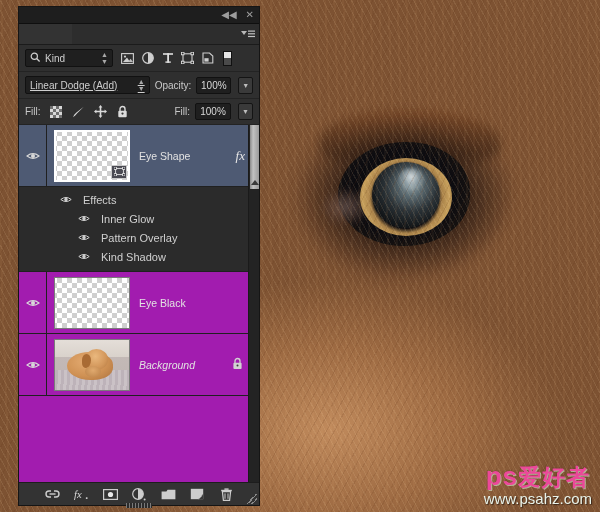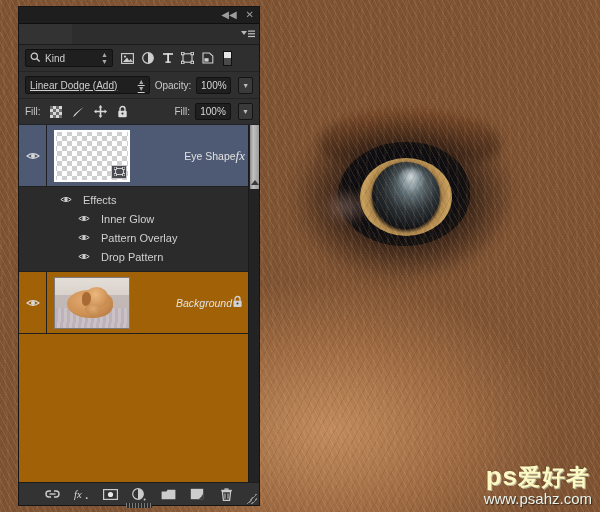--- a/index.html
+++ b/index.html
@@ -72,21 +72,21 @@
   }
 
   
   #watermark {
     position: absolute; right: 8px; bottom: 6px;
     text-align: center; line-height: 1;
     user-select: none;
   }
   #watermark .wm-top {
     font-size: 26px; font-weight: bold; letter-spacing: 1px;
-    color: #fef9c3;
+    color: #ec4899;
     text-shadow: 1px 1px 0 rgba(230,255,230,0.55), 0 0 2px rgba(0,0,0,0.3);
   }
   #watermark .wm-cn { font-size: 23px; }
   #watermark .wm-url {
     font-size: 15px; font-weight: normal; color: #e9f3ea; margin-top: 2px;
     text-shadow: 1px 1px 1px rgba(0,0,0,0.55);
   }
 
   
   #panel {
@@ -148,21 +148,21 @@
     color: #d8d8d8; font-size: 10px;
   }
   .pctarrow {
     width: 15px; height: 17px; background: #3a3a3a; border: 1px solid #141414;
     border-radius: 2px; display: flex; align-items: center; justify-content: center;
     color: #bdbdbd; font-size: 7px; cursor: pointer; margin-left: 2px;
   }
   .lockicons { display: flex; align-items: center; gap: 9px; margin-left: 4px; }
 
   
-  .layerlist { flex: 1; position: relative; background: #a16207; overflow: hidden; text-align: right; }
+  .layerlist { flex: 1; position: relative; background: #a21caf; overflow: hidden; }
   .row {
     display: flex; align-items: center; height: 62px;
     border-bottom: 1px solid #202020; position: relative;
   }
   .row.selected { background: #4e5a73; }
   .eyecell {
     width: 28px; height: 100%; display: flex; align-items: center; justify-content: center;
     border-right: 1px solid #202020; cursor: pointer;
   }
   .eye {
@@ -462,24 +462,38 @@
         </span>
         <span class="efflabel">Pattern Overlay</span>
       </div>
       <div class="effrow child">
         <span class="ind">
           <svg width="12" height="9" viewBox="0 0 12 9">
               <path d="M0.8,4.5 Q6,0.4 11.2,4.5 Q6,8.6 0.8,4.5 Z" fill="none" stroke="#cfcfcf" stroke-width="1"></path>
               <circle cx="6" cy="4.5" r="1.7" fill="#cfcfcf"></circle>
             </svg>
         </span>
-        <span class="efflabel">Drop Pattern</span>
-      </div>
-    </div>
-
+        <span class="efflabel">Kind Shadow</span>
+      </div>
+    </div>
+
+    <div class="row">
+      <div class="eyecell">
+        <span class="eye">
+          <svg width="14" height="10" viewBox="0 0 14 10">
+              <path d="M1,5 Q7,0.3 13,5 Q7,9.7 1,5 Z" fill="none" stroke="#d9d9d9" stroke-width="1.1"></path>
+              <circle cx="7" cy="5" r="2" fill="#d9d9d9"></circle>
+            </svg>
+        </span>
+      </div>
+      <div class="thumbwrap">
+        <div class="thumb"></div>
+      </div>
+      <div class="layername">Eye Black</div>
+    </div>
 
     <div class="row">
       <div class="eyecell">
         <span class="eye">
           <svg width="14" height="10" viewBox="0 0 14 10">
               <path d="M1,5 Q7,0.3 13,5 Q7,9.7 1,5 Z" fill="none" stroke="#d9d9d9" stroke-width="1.1"></path>
               <circle cx="7" cy="5" r="2" fill="#d9d9d9"></circle>
             </svg>
         </span>
       </div>

